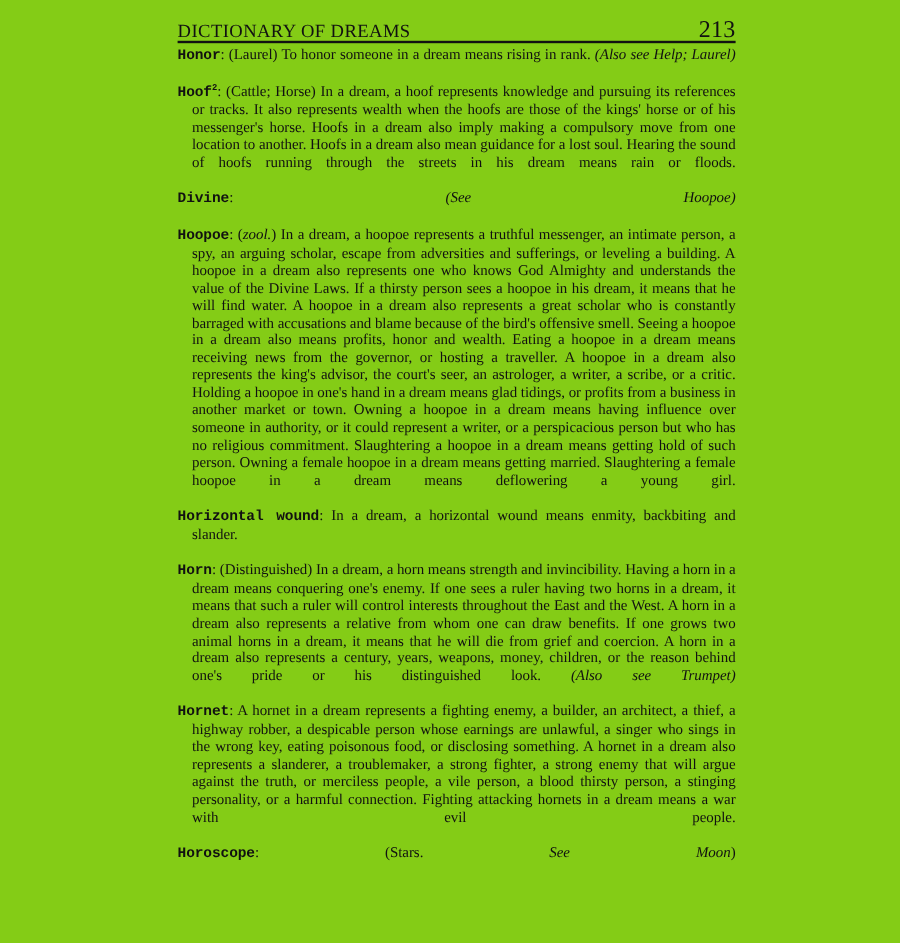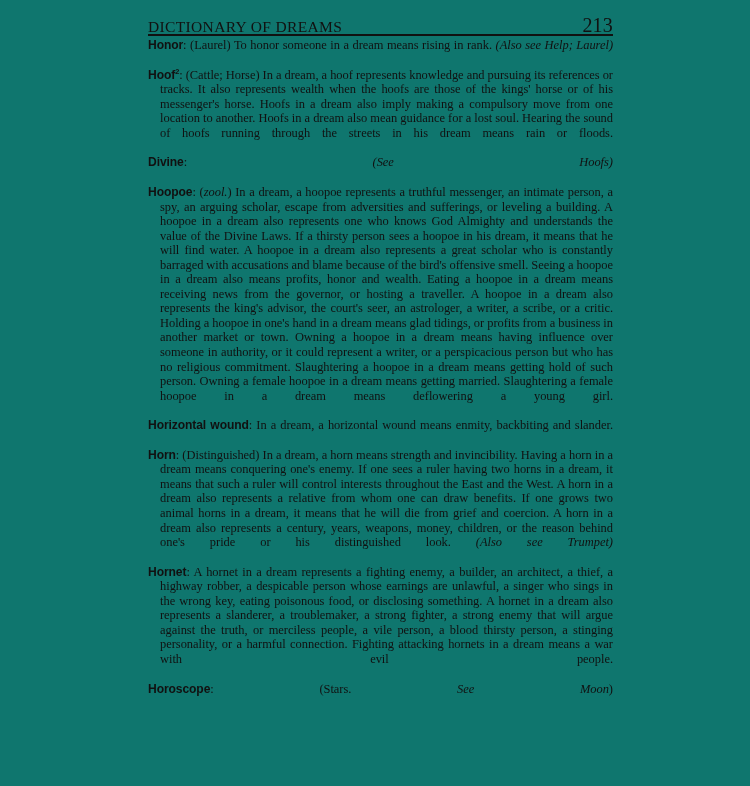--- a/index.html
+++ b/index.html
@@ -12,21 +12,21 @@
     height: 786px;
     overflow: hidden;
     font-family: "Liberation Serif", "DejaVu Serif", serif;
     color: #111111;
   }
 
   .page {
     position: relative;
     width: 750px;
     height: 786px;
-    background: #0f766e;
+    background: #84cc16;
     box-sizing: border-box;
   }
 
   
   .running-head {
     position: absolute;
     left: 148px;
     top: 14px;
     width: 465px;
     display: flex;
@@ -78,21 +78,21 @@
     word-spacing: -0.1px;
   }
   
   .entry::after {
     content: "";
     display: inline-block;
     width: 100%;
   }
 
   .headword {
-    font-family: Liberation Sans, sans-serif;
+    font-family: Liberation Mono, monospace;
     font-weight: 700;
     font-size: 12.1px;
     letter-spacing: -0.1px;
   }
   .headword sup {
     font-size: 7.4px;
     vertical-align: super;
     line-height: 0;
   }
   .ital {
@@ -107,21 +107,21 @@
   <div class="running-head">
     <span class="running-head-title">DICTIONARY OF DREAMS</span>
     <span class="running-head-folio">213</span>
   </div>
 
   <div class="head-rule"></div>
 
   <div class="column">
       <p class="entry"><span class="headword">Honor</span><span>: (Laurel) To honor someone in a dream means rising in rank. </span><span class="ital">(Also see Help; Laurel)</span></p>
       <p class="entry"><span class="headword">Hoof<sup>2</sup></span><span>: (Cattle; Horse) In a dream, a hoof represents knowledge and pursuing its references or tracks. It also represents wealth when the hoofs are those of the kings' horse or of his messenger's horse. Hoofs in a dream also imply making a compulsory move from one location to another. Hoofs in a dream also mean guidance for a lost soul. Hearing the sound of hoofs running through the streets in his dream means rain or floods.</span></p>
-      <p class="entry"><span class="headword">Divine</span><span>: </span><span class="ital">(See Hoofs)</span></p>
+      <p class="entry"><span class="headword">Divine</span><span>: </span><span class="ital">(See Hoopoe)</span></p>
       <p class="entry"><span class="headword">Hoopoe</span><span>: (</span><span class="ital">zool.</span><span>) In a dream, a hoopoe represents a truthful messenger, an intimate person, a spy, an arguing scholar, escape from adversities and sufferings, or leveling a building. A hoopoe in a dream also represents one who knows God Almighty and understands the value of the Divine Laws. If a thirsty person sees a hoopoe in his dream, it means that he will find water. A hoopoe in a dream also represents a great scholar who is constantly barraged with accusations and blame because of the bird's offensive smell. Seeing a hoopoe in a dream also means profits, honor and wealth. Eating a hoopoe in a dream means receiving news from the governor, or hosting a traveller. A hoopoe in a dream also represents the king's advisor, the court's seer, an astrologer, a writer, a scribe, or a critic. Holding a hoopoe in one's hand in a dream means glad tidings, or profits from a business in another market or town. Owning a hoopoe in a dream means having influence over someone in authority, or it could represent a writer, or a perspicacious person but who has no religious commitment. Slaughtering a hoopoe in a dream means getting hold of such person. Owning a female hoopoe in a dream means getting married. Slaughtering a female hoopoe in a dream means deflowering a young girl.</span></p>
       <p class="entry"><span class="headword">Horizontal wound</span><span>: In a dream, a horizontal wound means enmity, backbiting and slander.</span></p>
       <p class="entry"><span class="headword">Horn</span><span>: (Distinguished) In a dream, a horn means strength and invincibility. Having a horn in a dream means conquering one's enemy. If one sees a ruler having two horns in a dream, it means that such a ruler will control interests throughout the East and the West. A horn in a dream also represents a relative from whom one can draw benefits. If one grows two animal horns in a dream, it means that he will die from grief and coercion. A horn in a dream also represents a century, years, weapons, money, children, or the reason behind one's pride or his distinguished look. </span><span class="ital">(Also see Trumpet)</span></p>
       <p class="entry"><span class="headword">Hornet</span><span>: A hornet in a dream represents a fighting enemy, a builder, an architect, a thief, a highway robber, a despicable person whose earnings are unlawful, a singer who sings in the wrong key, eating poisonous food, or disclosing something. A hornet in a dream also represents a slanderer, a troublemaker, a strong fighter, a strong enemy that will argue against the truth, or merciless people, a vile person, a blood thirsty person, a stinging personality, or a harmful connection. Fighting attacking hornets in a dream means a war with evil people.</span></p>
       <p class="entry"><span class="headword">Horoscope</span><span>: (Stars. </span><span class="ital">See Moon</span><span>)</span></p>
     </div>
 
 </div>
 
 </body></html>

